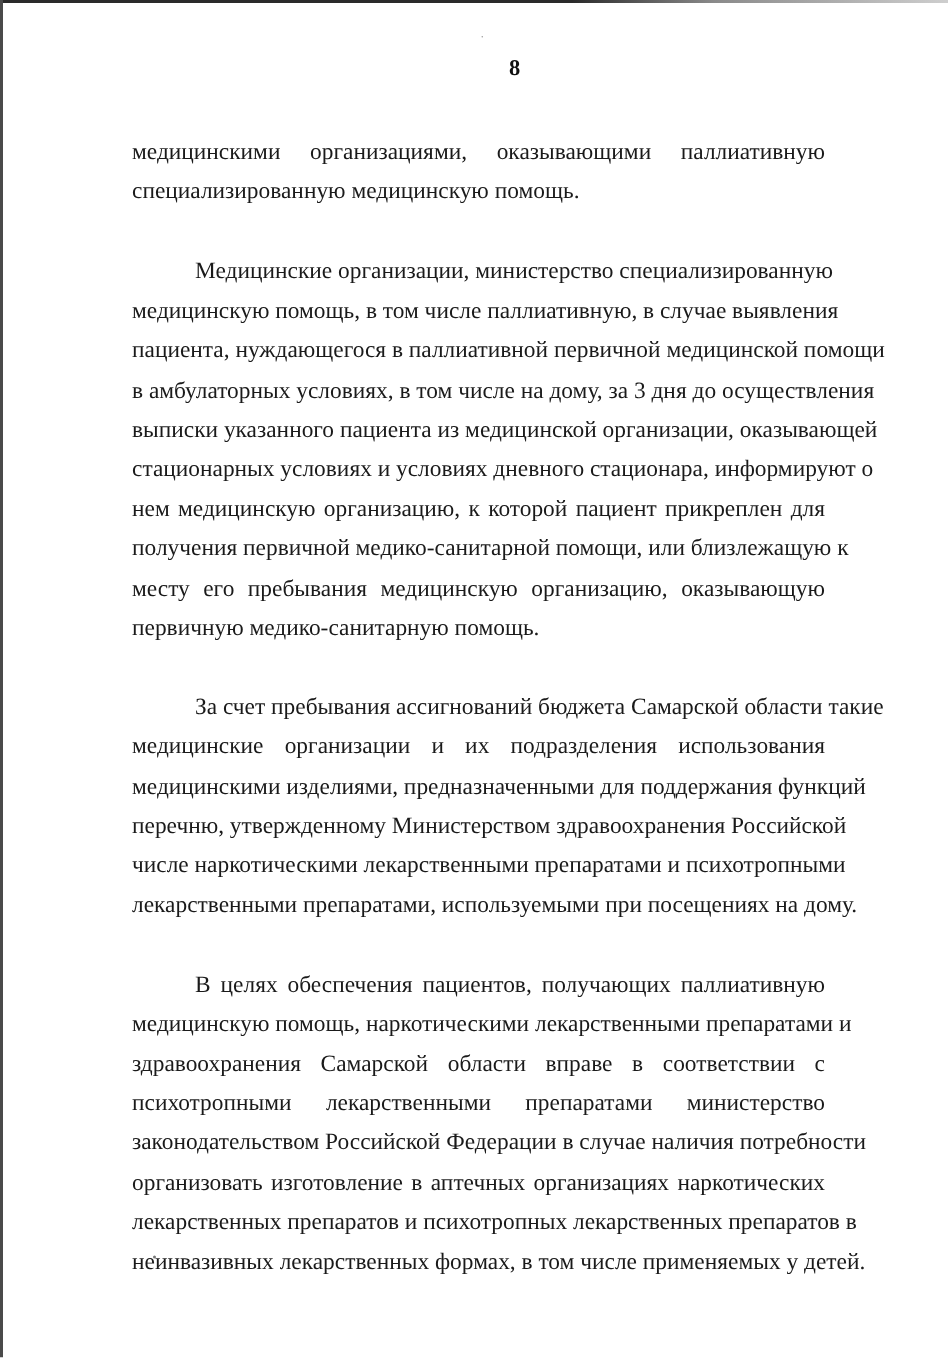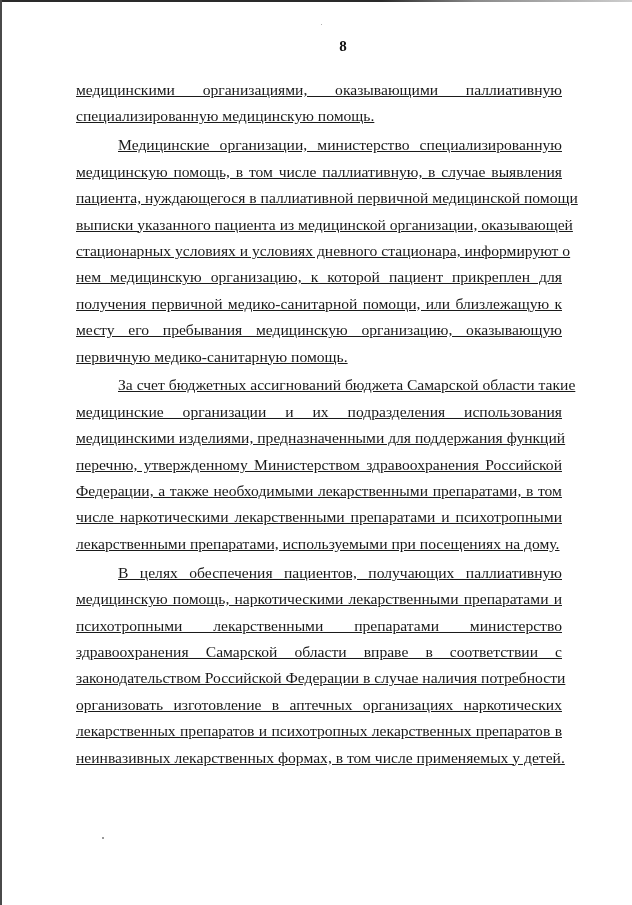--- a/index.html
+++ b/index.html
@@ -48,23 +48,22 @@
       position: absolute;
       left: 74px;
       top: 77px;
       width: 486px;
       font-family: "Liberation Serif", serif;
       font-size: 15.6px;
       line-height: 26.4px;
       color: #1a1a1a;
     }
     .para {
-      margin: 0;
+      margin: 12px;
       text-align: justify;
-      text-decoration: underline;
     }
     .line {
       display: block;
       text-align: justify;
       text-align-last: justify;
       white-space: nowrap;
       height: 26.4px;
     }
     .line.last {
       text-align-last: left;
@@ -96,45 +95,45 @@
     <div class="para">
       <span class="line">медицинскими организациями, оказывающими паллиативную</span>
       <span class="line last">специализированную медицинскую помощь.</span>
     </div>
     <div class="para-gap"></div>
 
     <div class="para">
       <span class="line indent">Медицинские организации, министерство специализированную</span>
       <span class="line">медицинскую помощь, в том числе паллиативную, в случае выявления</span>
       <span class="line">пациента, нуждающегося в паллиативной первичной медицинской помощи</span>
+      <span class="line">в амбулаторных условиях, в том числе на дому, за 3 дня до осуществления</span>
       <span class="line">выписки указанного пациента из медицинской организации, оказывающей</span>
       <span class="line">стационарных условиях и условиях дневного стационара, информируют о</span>
       <span class="line">нем медицинскую организацию, к которой пациент прикреплен для</span>
       <span class="line">получения первичной медико-санитарной помощи, или близлежащую к</span>
       <span class="line">месту его пребывания медицинскую организацию, оказывающую</span>
       <span class="line last">первичную медико-санитарную помощь.</span>
     </div>
     <div class="para-gap"></div>
 
     <div class="para">
-      <span class="line indent">За счет бюджетных ассигнований бюджета Самарской области такие</span>
+      <span class="line indent">За счет пребывания ассигнований бюджета Самарской области такие</span>
       <span class="line">медицинские организации и их подразделения использования</span>
       <span class="line">медицинскими изделиями, предназначенными для поддержания функций</span>
       <span class="line">перечню, утвержденному Министерством здравоохранения Российской</span>
-      <span class="line">Федерации, а также необходимыми лекарственными препаратами, в том</span>
       <span class="line">числе наркотическими лекарственными препаратами и психотропными</span>
       <span class="line last">лекарственными препаратами, используемыми при посещениях на дому.</span>
     </div>
     <div class="para-gap"></div>
 
     <div class="para">
       <span class="line indent">В целях обеспечения пациентов, получающих паллиативную</span>
       <span class="line">медицинскую помощь, наркотическими лекарственными препаратами и</span>
+      <span class="line">здравоохранения Самарской области вправе в соответствии с</span>
       <span class="line">психотропными лекарственными препаратами министерство</span>
-      <span class="line">здравоохранения Самарской области вправе в соответствии с</span>
       <span class="line">законодательством Российской Федерации в случае наличия потребности</span>
       <span class="line">организовать изготовление в аптечных организациях наркотических</span>
       <span class="line">лекарственных препаратов и психотропных лекарственных препаратов в</span>
       <span class="line last">неинвазивных лекарственных формах, в том числе применяемых у детей.</span>
     </div>
   </div>
 
   <div class="speck" style="left:319px; top:24px; width:1px; height:1px; background:#999;"></div>
   <div class="speck" style="left:100px; top:837px;"></div>
 </div>

